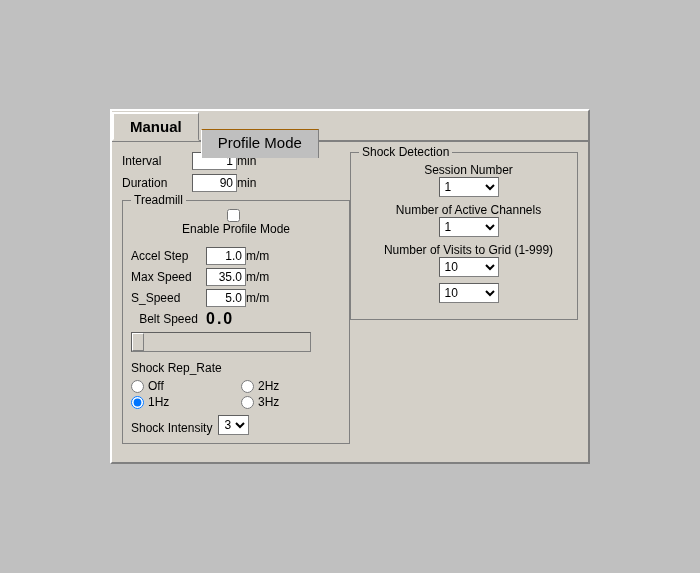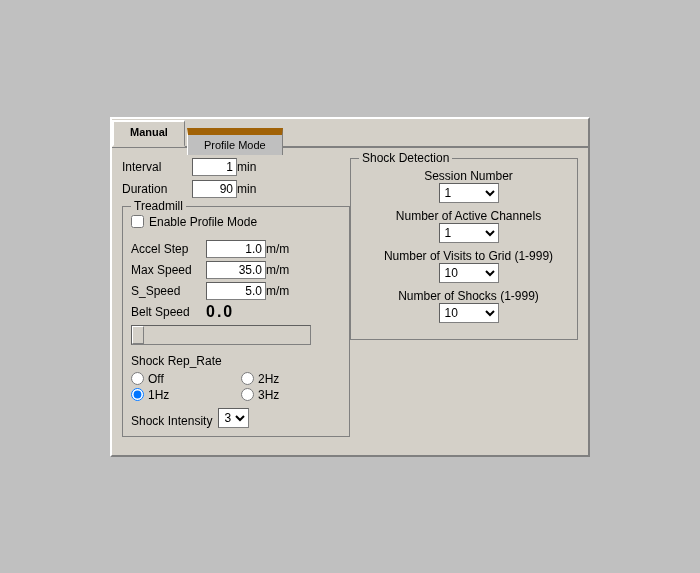--- a/index.html
+++ b/index.html
@@ -25,37 +25,37 @@
       background: #d4d0c8;
       border-bottom: 2px solid #808080;
     }
     .tab {
       padding: 4px 16px;
       border: 1px solid #808080;
       border-bottom: none;
       background: #d4d0c8;
       cursor: pointer;
       margin-right: 2px;
-      font-size: 11px;
+      font-size: 15px;
       position: relative;
       top: 1px;
     }
     .tab.active {
       background: #d4d0c8;
       border-top: 2px solid #ffffff;
       border-left: 2px solid #ffffff;
       border-right: 1px solid #808080;
       border-bottom: 2px solid #d4d0c8;
       font-weight: bold;
       z-index: 2;
     }
     .tab.inactive {
       background: #bfbfbf;
-      top: 9px;
-      border-top: 7px solid #a16207;
+      top: 18px;
+      border-top: 1px solid #a16207;
       border-left: 1px solid #ffffff;
     }
     .content {
       padding: 10px;
       display: flex;
     }
     .left-panel {
       flex: 1;
     }
     .right-panel {
@@ -100,48 +100,50 @@
       top: -8px;
       left: 8px;
       background: #d4d0c8;
       padding: 0 3px;
       font-size: 12px;
     }
     .checkbox-row {
       display: flex;
       align-items: center;
       margin-bottom: 11px;
+      flex-direction: column;
     }
     .checkbox-row input[type="checkbox"] {
       margin-right: 5px;
     }
     .treadmill-field-row {
       display: flex;
       align-items: center;
       margin-bottom: 3px;
     }
     .treadmill-label {
       width: 75px;
       font-size: 12px;
     }
     .treadmill-input {
-      width: 60px;
+      width: 40px;
       text-align: right;
       border: 1px solid #808080;
       border-top-color: #606060;
       border-left-color: #606060;
       background: white;
       padding: 1px 3px;
       font-size: 12px;
       font-family: 'MS Sans Serif', Arial, sans-serif;
     }
     .belt-speed-row {
       display: flex;
       align-items: center;
       margin-bottom: 4px;
+      text-align: center;
     }
     .belt-speed-label {
       width: 75px;
       font-size: 12px;
     }
     .belt-speed-value {
       font-size: 16px;
       font-weight: bold;
       letter-spacing: 2px;
     }
@@ -354,21 +356,20 @@
         <div class="sd-row">
           <span class="sd-label">Number of Visits to Grid (1-999)</span>
           <select class="sd-select">
             <option value="10" selected="">10</option>
             <option value="20">20</option>
             <option value="50">50</option>
           </select>
         </div>
 
         <div class="sd-row">
-          <span class="sd-label">Number of Shocks (1-999)</span>
           <select class="sd-select">
             <option value="10" selected="">10</option>
             <option value="20">20</option>
             <option value="50">50</option>
           </select>
         </div>
       </div>
     </div>
   </div>
 </div>

